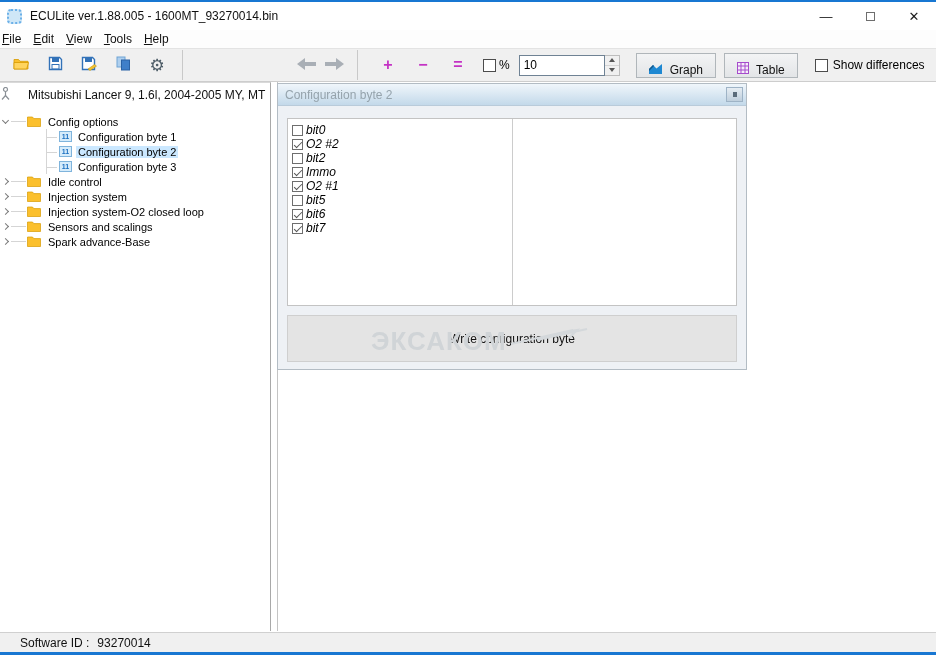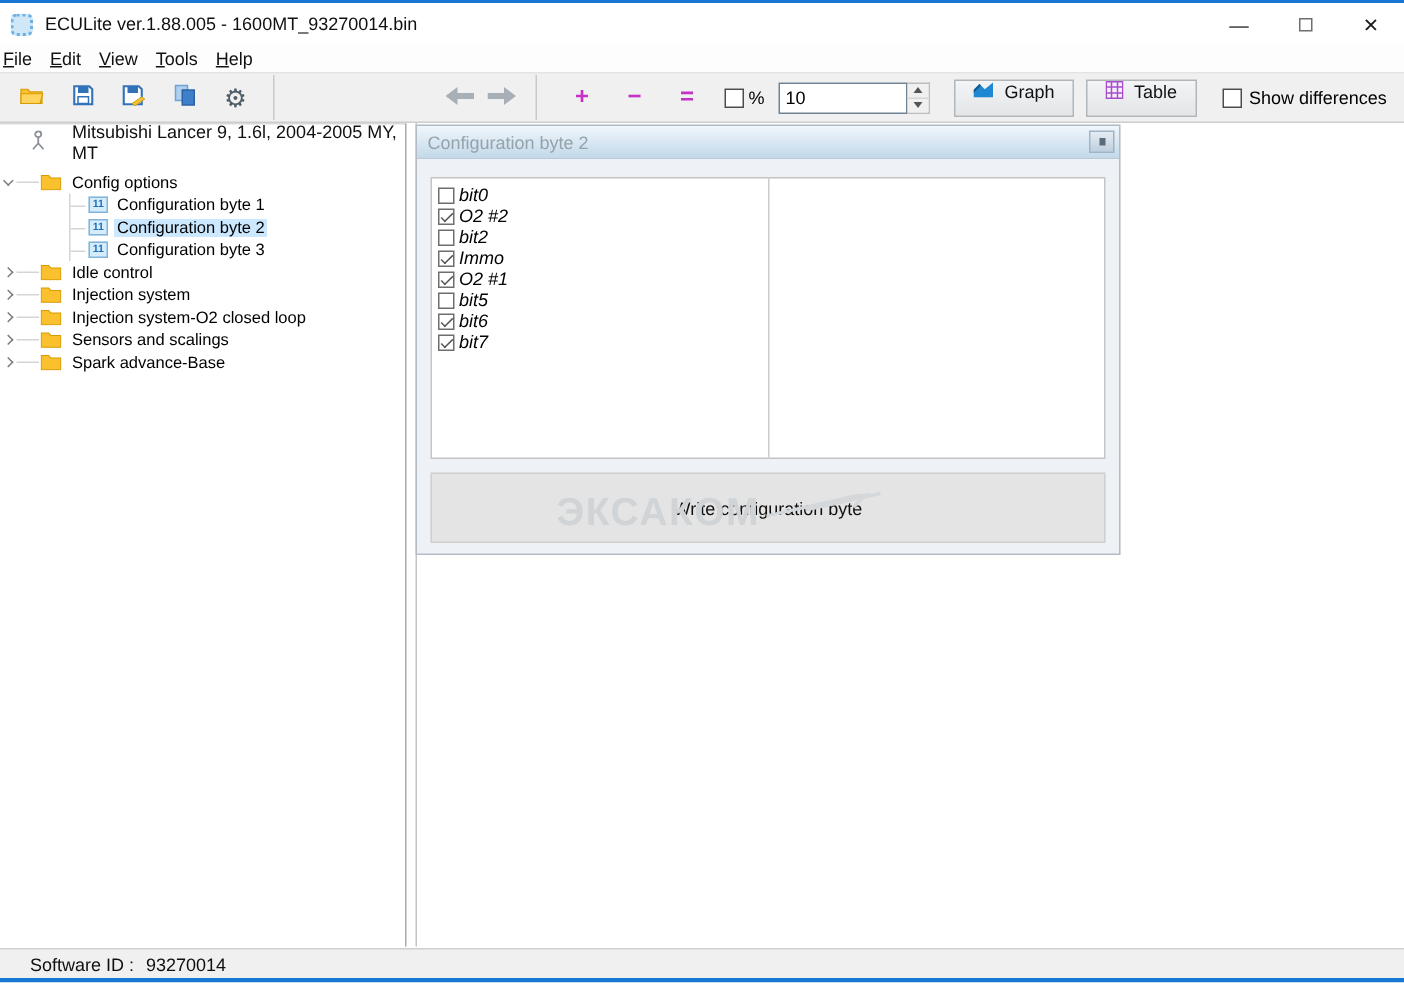--- a/index.html
+++ b/index.html
@@ -29,31 +29,31 @@
   .spacer-a { width:96px; }
   .op { width:22px; text-align:center; font-size:16px; font-weight:bold; color:#c433c4; margin-left:13px; }
   .cb13 { width:13px; height:13px; background:#fff; border:1px solid #4c4c4c; display:inline-block; position:relative; }
   .pct-wrap { display:flex; align-items:center; margin-left:14px; gap:3px; }
   .step-input { width:86px; height:21px; border:1px solid #6f8294; font:12px "Liberation Sans",sans-serif; padding:0 4px; margin-left:9px; }
   .spinner { width:15px; height:21px; display:flex; flex-direction:column; border:1px solid #bdbdbd; border-left:none; }
   .spin-btn { flex:1; background:#f0f0f0; display:flex; align-items:center; justify-content:center; border-bottom:1px solid #d5d5d5; }
   .spin-btn:last-child { border-bottom:none; }
   .tri-up { width:0; height:0; border-left:3px solid transparent; border-right:3px solid transparent; border-bottom:4px solid #555; }
   .tri-dn { width:0; height:0; border-left:3px solid transparent; border-right:3px solid transparent; border-top:4px solid #555; }
-  .tb-btn { height:25px; padding:0 12px; margin-left:16px; background:linear-gradient(#f3f4f5,#e3e5e7); border:1px solid #b0b6ba; display:flex; align-items:flex-start; gap:7px; font-size:12px; color:#111; }
+  .tb-btn { height:25px; padding:0 12px; margin-left:16px; background:linear-gradient(#f3f4f5,#e3e5e7); border:1px solid #b0b6ba; display:flex; align-items:flex-end; gap:7px; font-size:12px; color:#111; }
   .tb-btn + .tb-btn { margin-left:8px; }
   .showdiff { display:flex; align-items:flex-end; gap:5px; margin-left:17px; }
 
   
   .main { position:relative; height:550px; background:#fff; }
   .vsplit { position:absolute; left:277px; top:0; bottom:1px; width:1px; background:#c4c4c4; }
 
   
   .tree-panel { position:absolute; left:0; top:0; width:271px; height:549px; background:#fff; border-right:1px solid #a9a9a9; border-top:1px solid #d9d9d9; }
-  .tree-header { display:flex; align-items:center; padding:3px 4px 0 20px; height:20px; }
+  .tree-header { display:flex; align-items:center; padding:3px 4px 0 0; height:20px; }
   .tree-header-label { margin-left:17px; font-size:12px; color:#101010; }
   .tree-body { margin-top:11px; }
   .t-row { height:15px; display:flex; align-items:center; padding-left:3px; }
   .chev { display:inline-block; width:5px; height:5px; border-right:1.4px solid #7a7a7a; border-bottom:1.4px solid #7a7a7a; flex:none; }
   .chev.down { transform:rotate(45deg); margin-top:-2px; }
   .chev.right { transform:rotate(-45deg); }
   .hline { width:15px; border-top:1px solid #d5d5d5; margin:0 1px 0 3px; flex:none; }
   .folder-ic { flex:none; display:flex; }
   .t-label { margin-left:5px; font-size:11px; white-space:nowrap; padding:0 2px; }
   .t-children { margin-left:46px; border-left:1px solid #d5d5d5; }

